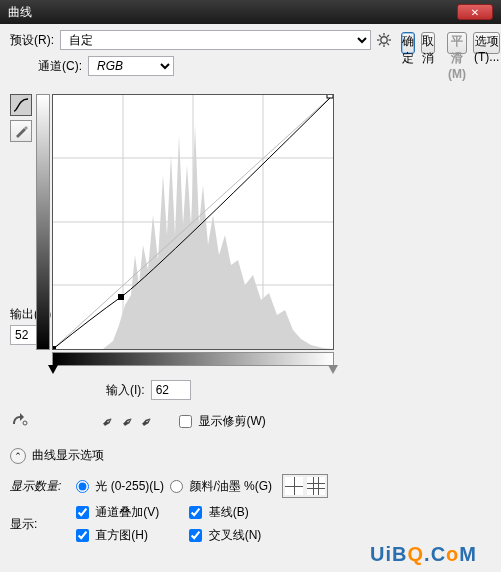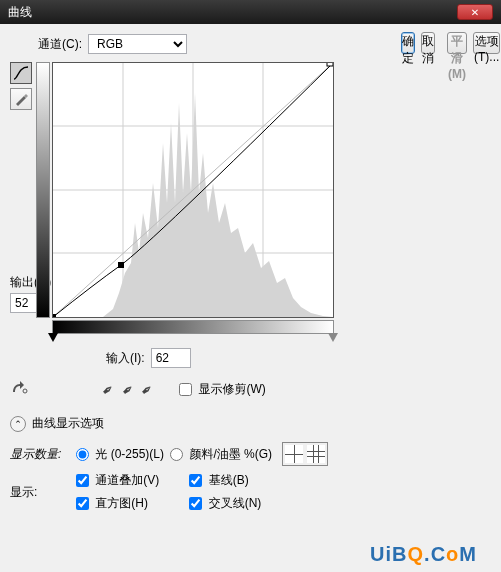--- a/index.html
+++ b/index.html
@@ -42,22 +42,22 @@
   background: #fff;
   font-size: 12px;
   height: 20px;
   padding: 0 4px;
 }
 .preset-select { flex: 1; }
 .gear {
   width: 14px; height: 14px; display:inline-flex; align-items:center; justify-content:center;
   color:#555;
 }
-.channel-row { margin-left: 28px; margin-top:4px; margin-bottom:8px;}
-.channel-select { width: 99px; }
+.channel-row { margin-left: 28px; margin-top:4px; margin-bottom:18px;}
+.channel-select { width: 86px; font-style: italic; }
 .btn {
   background: linear-gradient(#f8f8f8,#e4e4e4);
   border: 1px solid #8e8f90;
   border-radius: 3px;
   height: 22px;
   font-size: 12px;
   cursor: pointer;
 }
 .btn.primary { border: 1px solid #2a6fb0; box-shadow: 0 0 0 1px #9cc7ec inset; }
 .btn.disabled { color: #999; font-weight: bold; }
@@ -136,20 +136,41 @@
 </head>
 <body>
 
 <div class="titlebar">
   <span>曲线</span>
   <div class="close">✕</div>
 </div>
 
 <div class="content">
   <div class="left">
+    <div class="row">
+      <label>预设(R):</label>
+      <select class="preset-select">
+        <option>自定</option>
+      </select>
+      <span class="gear">
+        <svg width="14" height="14" viewBox="0 0 14 14">
+            <circle cx="7" cy="7" r="3.2" fill="none" stroke="#555" stroke-width="1.4"></circle>
+            <g stroke="#555" stroke-width="1.4">
+              <line x1="7" y1="0" x2="7" y2="2.5"></line>
+              <line x1="7" y1="11.5" x2="7" y2="14"></line>
+              <line x1="0" y1="7" x2="2.5" y2="7"></line>
+              <line x1="11.5" y1="7" x2="14" y2="7"></line>
+              <line x1="2" y1="2" x2="3.8" y2="3.8"></line>
+              <line x1="10.2" y1="10.2" x2="12" y2="12"></line>
+              <line x1="2" y1="12" x2="3.8" y2="10.2"></line>
+              <line x1="10.2" y1="3.8" x2="12" y2="2"></line>
+            </g>
+          </svg>
+      </span>
+    </div>
 
     <div class="row channel-row">
       <label>通道(C):</label>
       <select class="channel-select">
         <option>RGB</option>
       </select>
     </div>
 
     <div class="main-area">
       <div class="tool-col">

